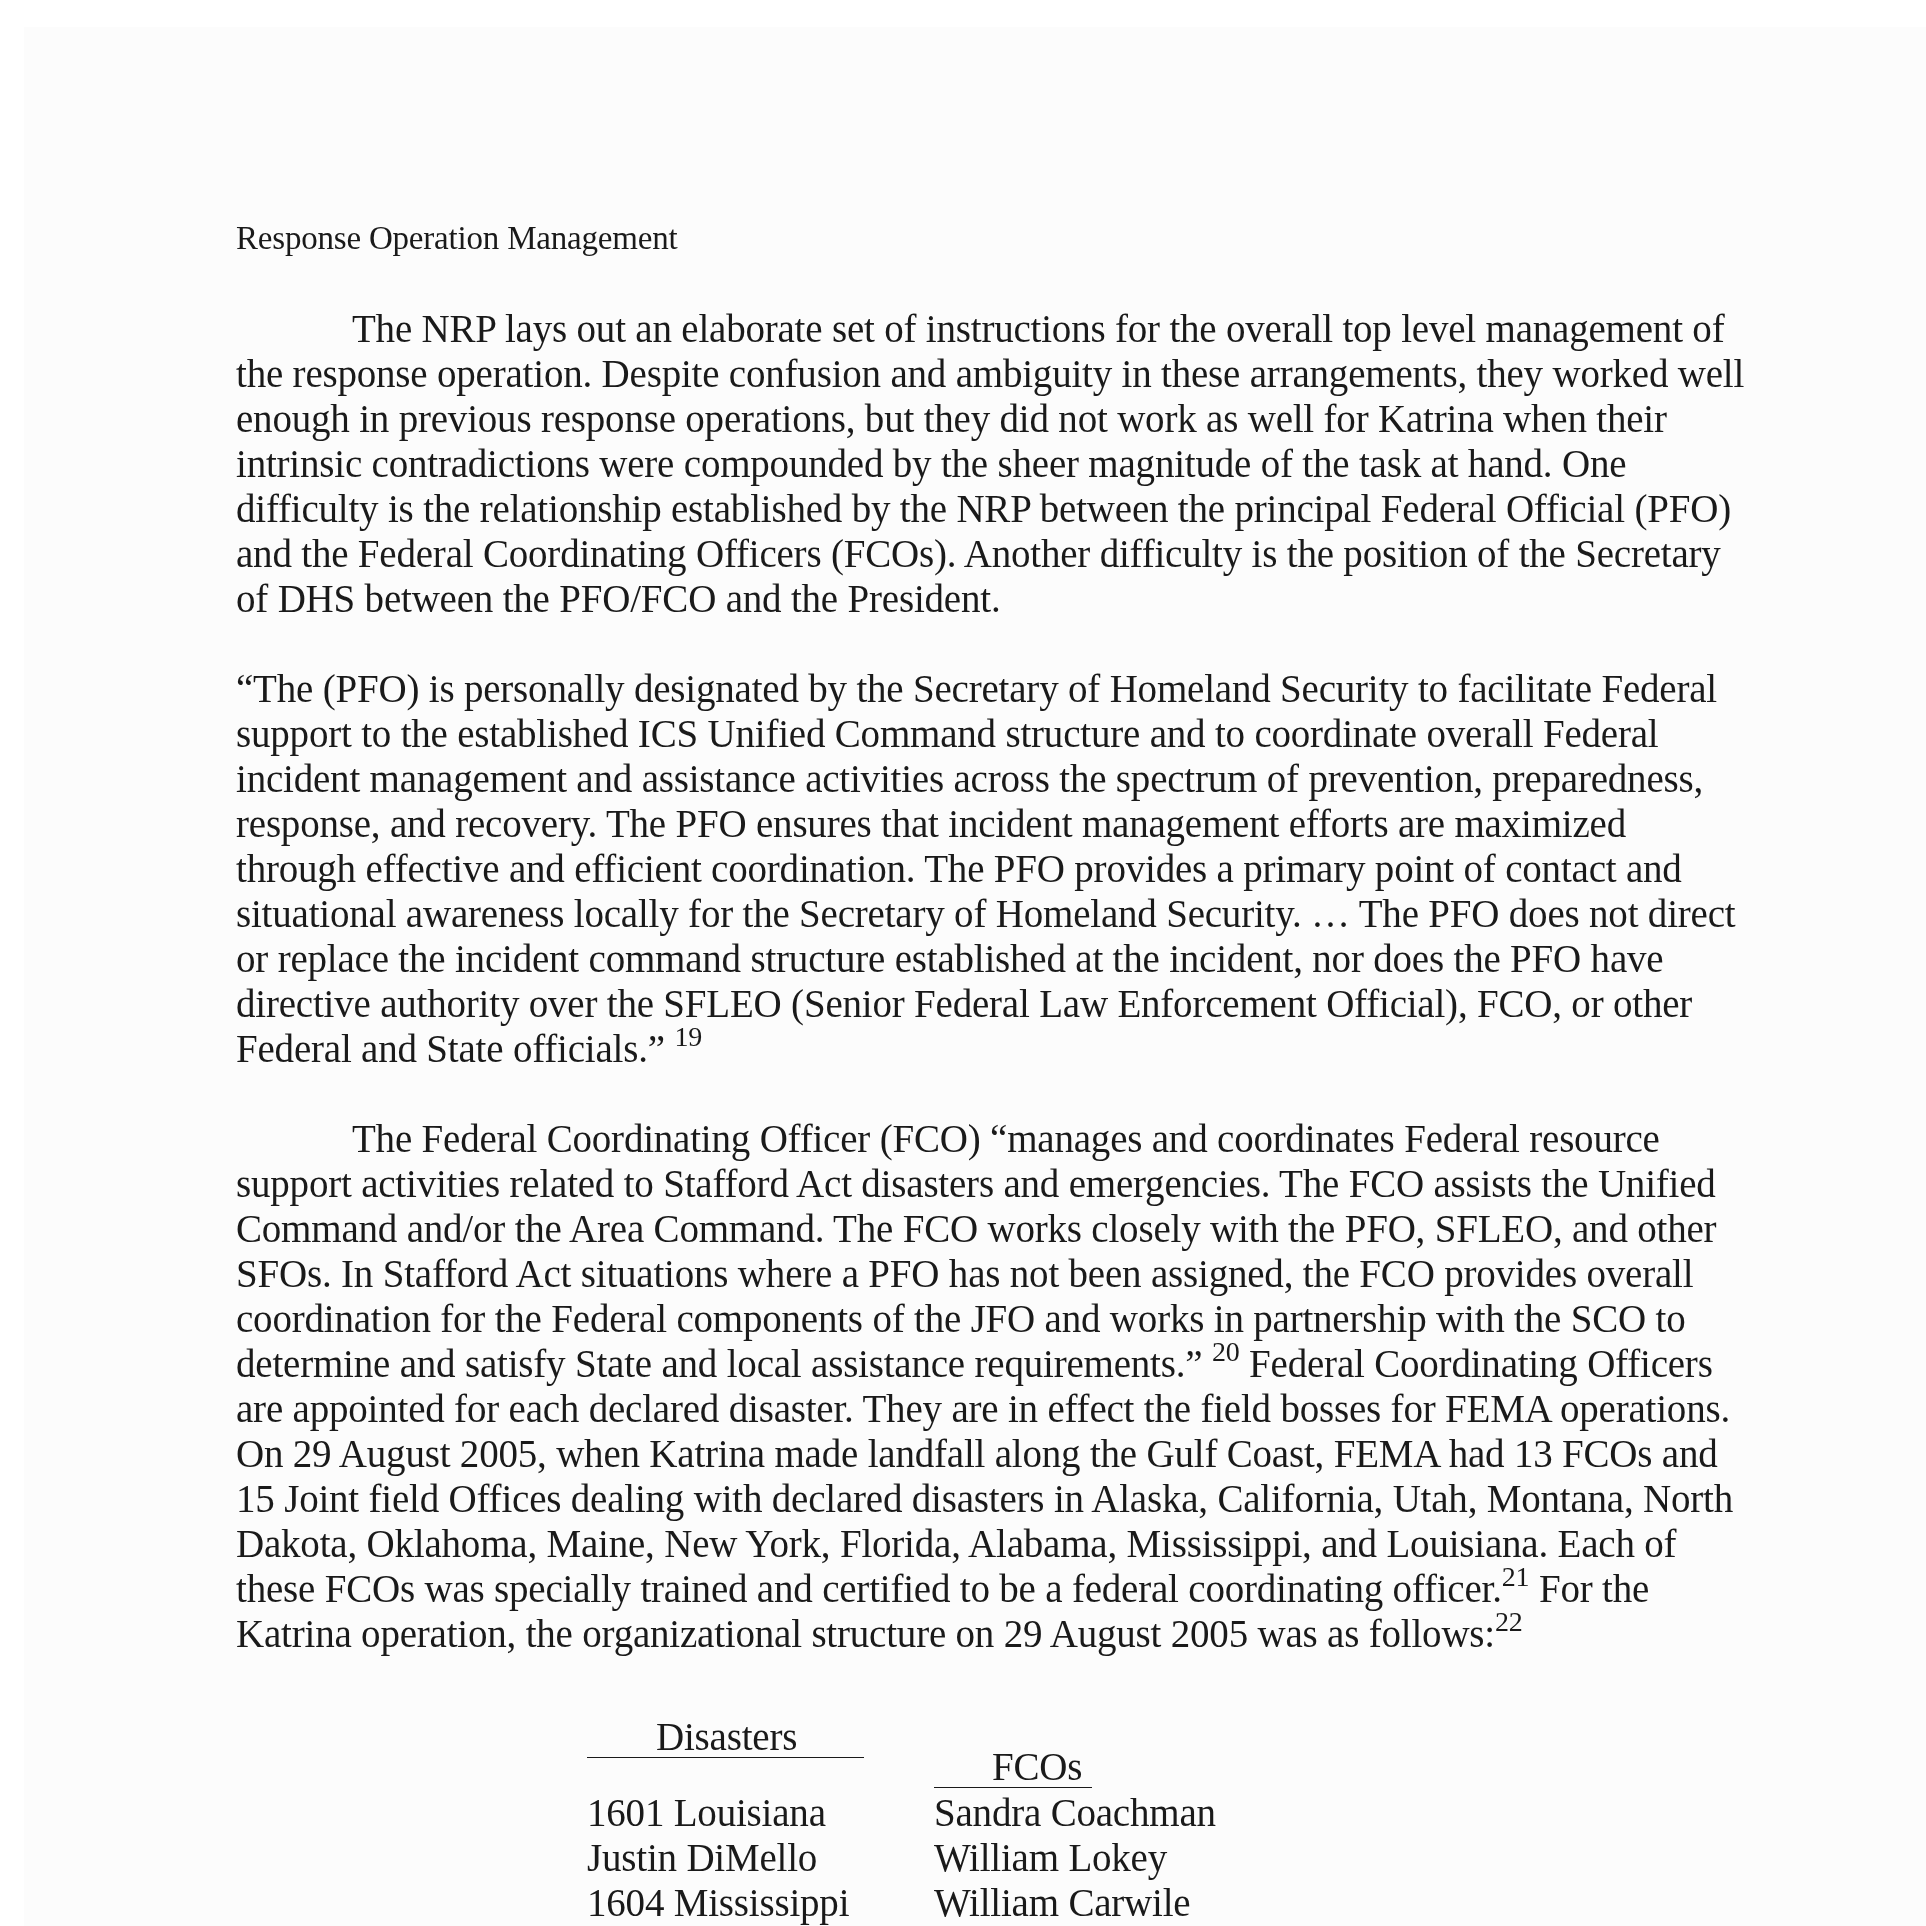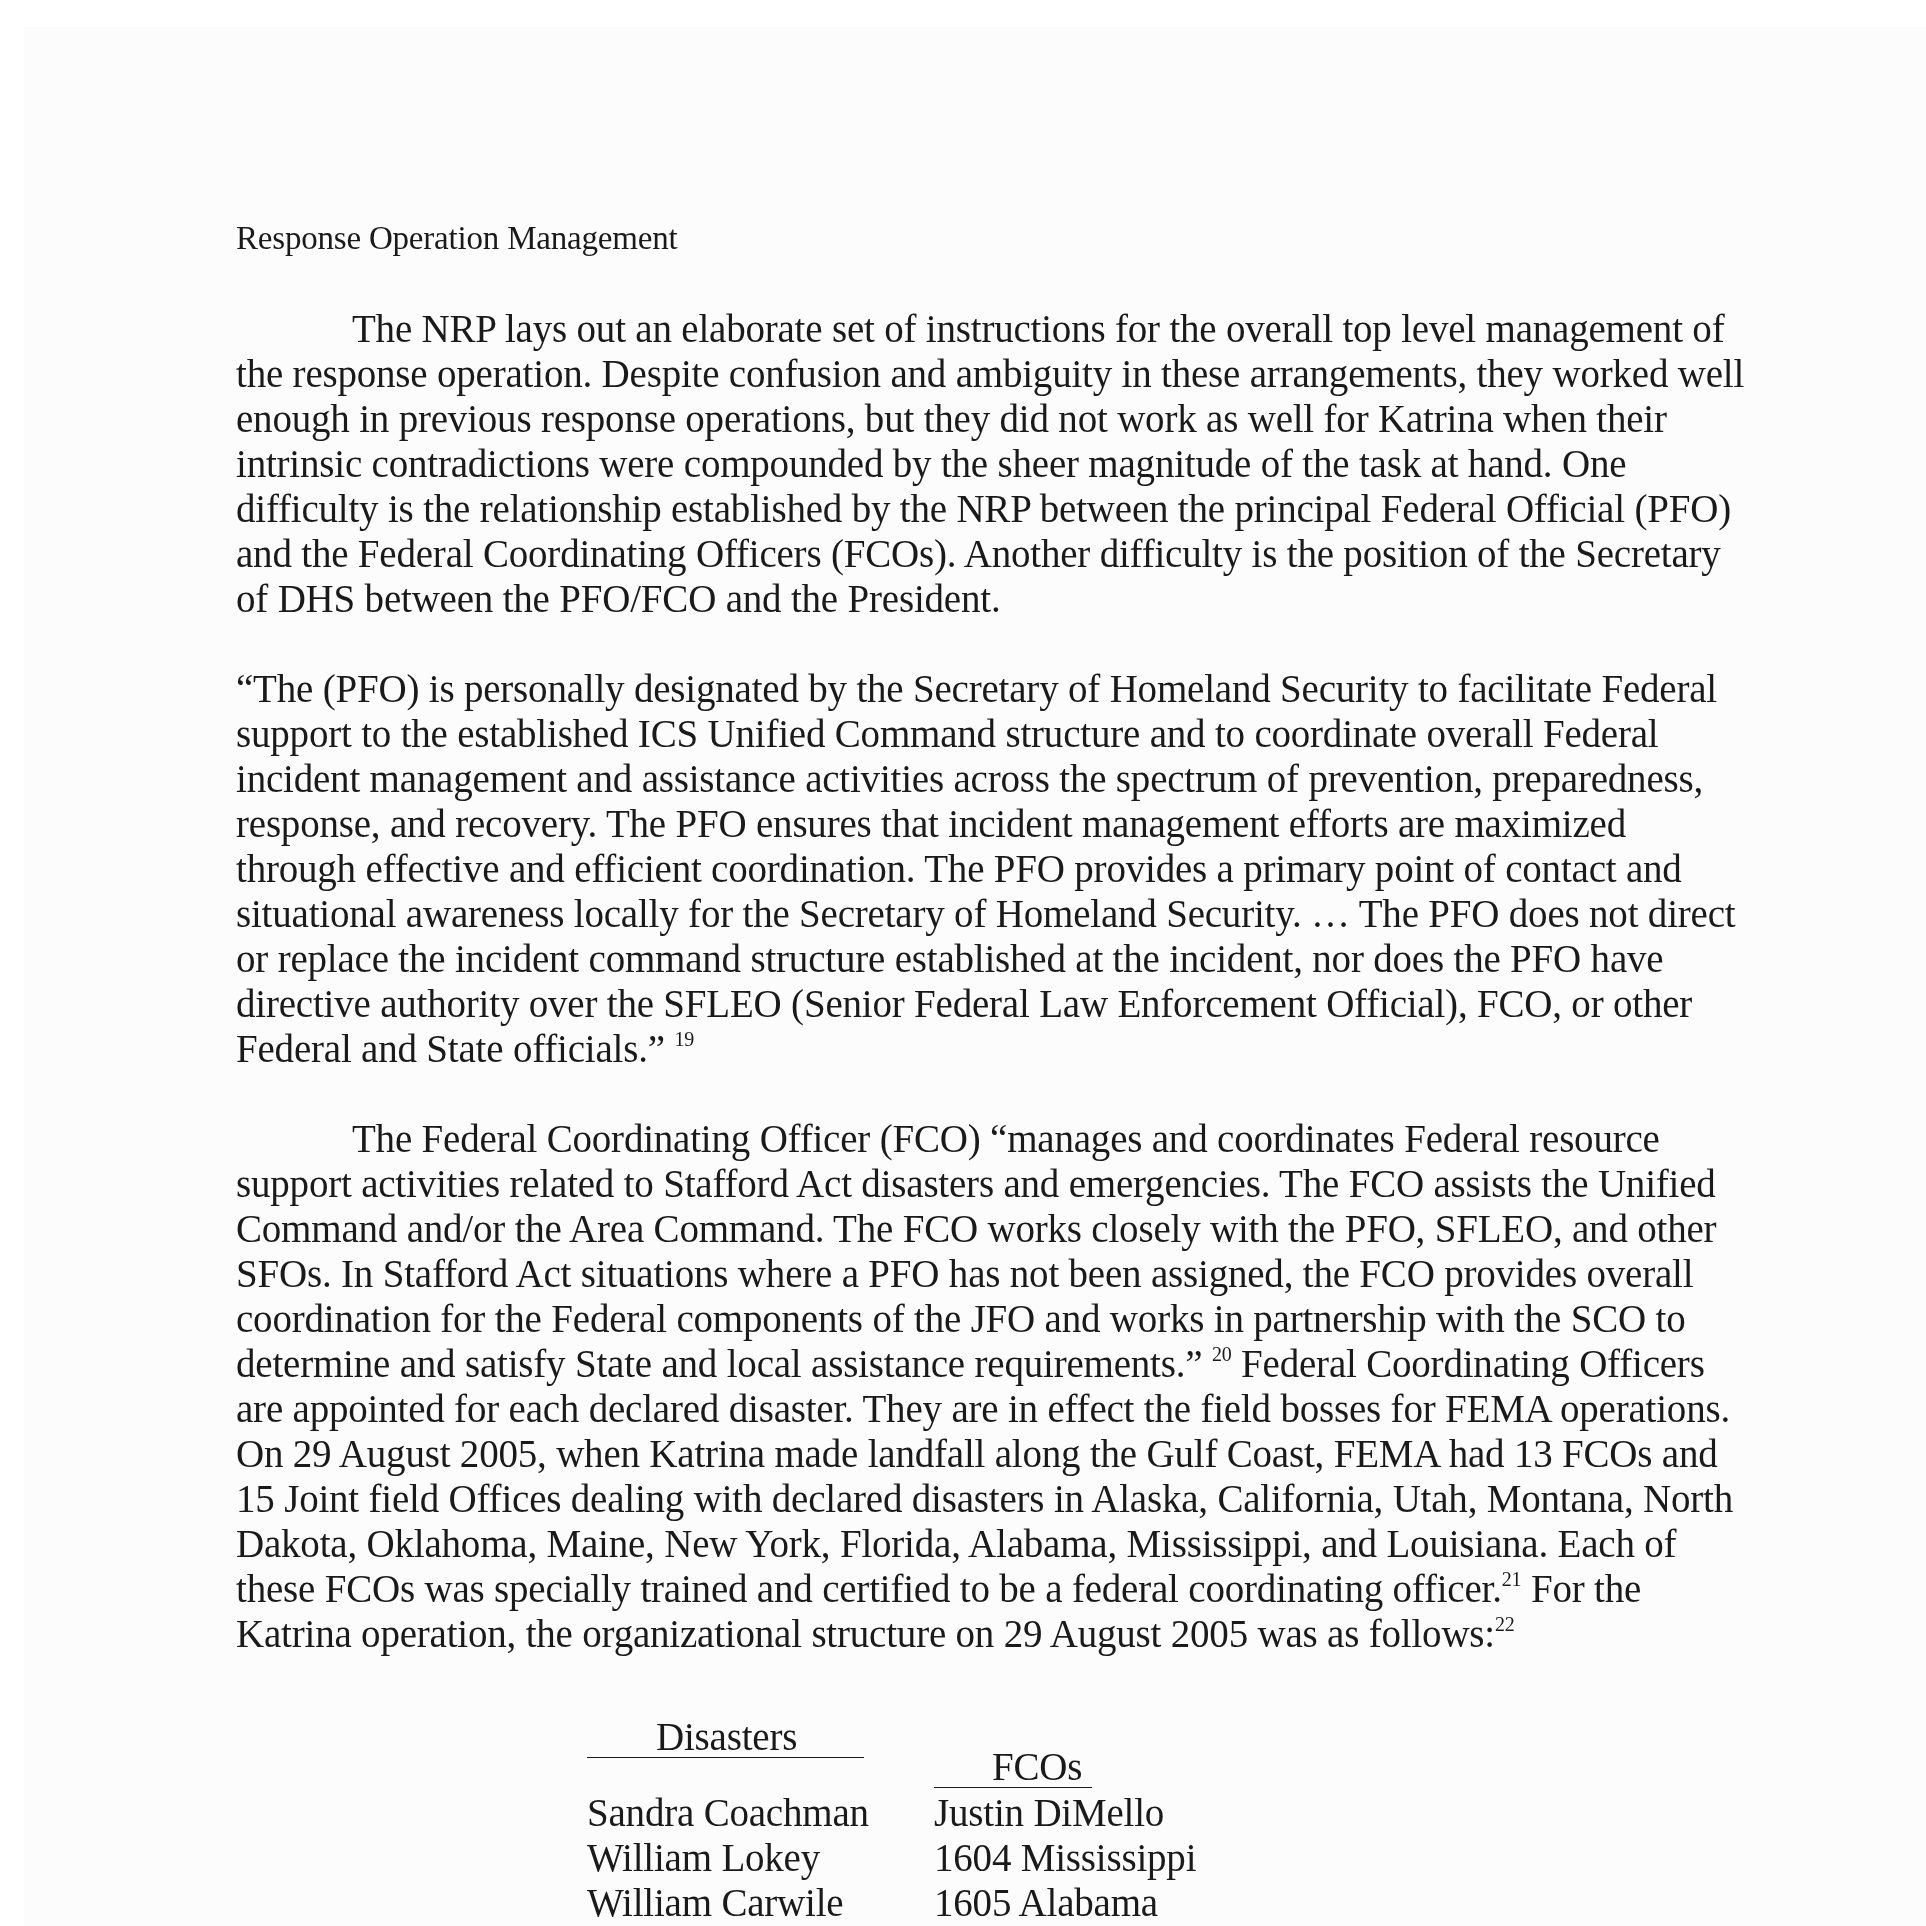--- a/index.html
+++ b/index.html
@@ -36,21 +36,21 @@
     margin: 0 0 45px 0;
     font-weight: normal;
     font-size: 33px;
   }
   p {
     margin: 0 0 45px 0;
     text-align: left;
   }
   .indent { text-indent: 116px; }
   sup {
-    font-size: 20px;
+    font-size: 28px;
     line-height: 0;
     vertical-align: 16px;
   }
   .table {
     margin: 0 0 45px 351px;
     display: grid;
     grid-template-columns: 347px 308px;
     column-gap: 0;
   }
   .th {
@@ -75,20 +75,21 @@
   <p class="indent">The NRP lays out an elaborate set of instructions for the overall top level management of the response operation. Despite confusion and ambiguity in these arrangements, they worked well enough in previous response operations, but they did not work as well for Katrina when their intrinsic contradictions were compounded by the sheer magnitude of the task at hand.  One difficulty is the relationship established by the NRP between the principal Federal Official (PFO) and the Federal Coordinating Officers (FCOs).  Another difficulty is the position of the Secretary of DHS between the PFO/FCO and the President.</p>
 
   <p><span>“The (PFO) is personally designated by the Secretary of Homeland Security to facilitate Federal support to the established ICS Unified Command structure and to coordinate overall Federal incident management and assistance activities across the spectrum of prevention, preparedness, response, and recovery.  The PFO ensures that incident management efforts are maximized through effective and efficient coordination.  The PFO provides a primary point of contact and situational awareness locally for the Secretary of Homeland Security. … The PFO does not direct or replace the incident command structure established at the incident, nor does the PFO have directive authority over the SFLEO (Senior Federal Law Enforcement Official), FCO, or other Federal and State officials.” </span><sup>19</sup></p>
 
   <p class="indent"><span>The Federal Coordinating Officer (FCO) “manages and coordinates Federal resource support activities related to Stafford Act disasters and emergencies. The FCO assists the Unified Command and/or the Area Command.  The FCO works closely with the PFO, SFLEO, and other SFOs.  In Stafford Act situations where a PFO has not been assigned, the FCO provides overall coordination for the Federal components of the JFO and works in partnership with the SCO to determine and satisfy State and local assistance requirements.” </span><sup>20</sup><span> Federal Coordinating Officers are appointed for each declared disaster. They are in effect the field bosses for FEMA operations. On 29 August 2005, when Katrina made landfall along the Gulf Coast, FEMA had 13 FCOs and 15 Joint field Offices dealing with declared disasters in Alaska, California, Utah, Montana, North Dakota, Oklahoma, Maine, New York, Florida, Alabama, Mississippi, and Louisiana.  Each of these FCOs was specially trained and certified to be a federal coordinating officer.</span><sup>21</sup><span>  For the Katrina operation, the organizational structure on 29 August 2005 was as follows:</span><sup>22</sup></p>
 
   <div class="table">
     <div class="cell"><span class="th th-disasters">Disasters</span></div>
     <div class="cell"><span class="th th-fcos">FCOs</span></div>
 
+    <div class="cell">1601 Louisiana</div>
     <div class="cell">Sandra Coachman</div>
 
     <div class="cell">Justin DiMello</div>
 
     <div class="cell">William Lokey</div>
 
     <div class="cell">1604 Mississippi</div>
     <div class="cell">William Carwile</div>
 
     <div class="cell">1605 Alabama</div>

